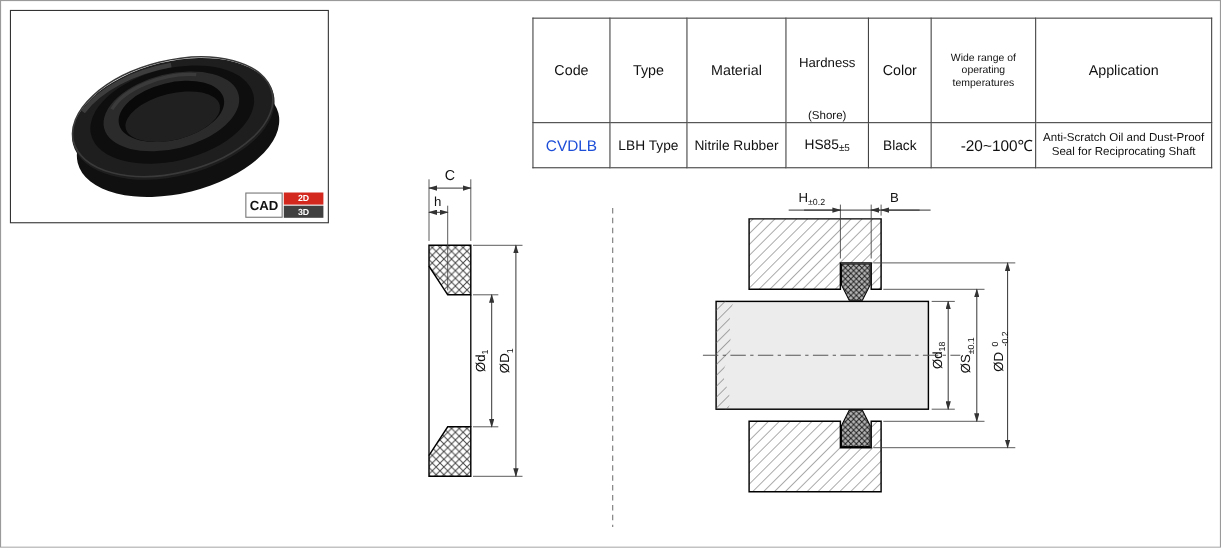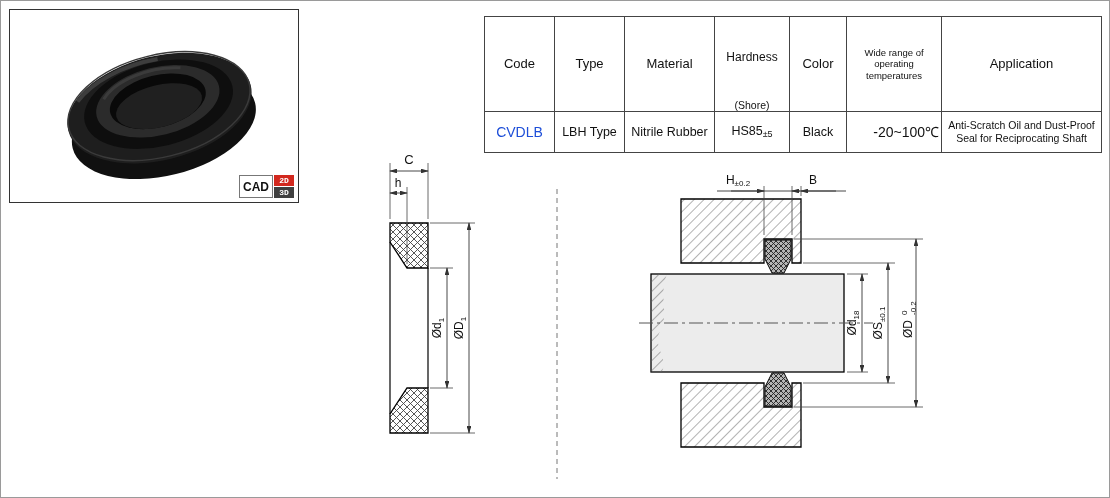--- a/index.html
+++ b/index.html
@@ -1,25 +1,25 @@
 <!DOCTYPE html>
 <html><head>
 <meta charset="utf-8">
 <style>
   html,body{margin:0;padding:0;background:#fff;}
   .canvas{position:relative;width:1110px;height:498px;background:#fff;border:1px solid #9a9a9a;
           font-family:"Liberation Sans",sans-serif;color:#111;overflow:hidden;box-sizing:border-box;}
 
   
-  .photo-box{position:absolute;left:8px;top:8px;width:288px;height:192px;border:1px solid #333;background:#fff;text-align:right;}
+  .photo-box{position:absolute;left:8px;top:8px;width:288px;height:192px;border:1px solid #333;background:#fff;}
   .cad-badge{position:absolute;right:4px;bottom:4px;display:flex;align-items:stretch;gap:1px;}
   .cad-text{border:1px solid #777;font-weight:bold;font-size:12px;padding:1px 3px;background:#fff;color:#111;
             display:flex;align-items:center;}
   .badge-col{display:flex;flex-direction:column;gap:1px;}
-  .badge{width:20px;height:11px;color:#fff;font-size:8px;font-weight:bold;display:flex;align-items:center;justify-content:center;font-family:Liberation Mono, monospace;}
+  .badge{width:36px;height:11px;color:#fff;font-size:8px;font-weight:bold;display:flex;align-items:center;justify-content:center;}
   .b2d{background:#d2281e;}
   .b3d{background:#404040;}
 
   
   .spec-table{position:absolute;left:483px;top:15px;border-collapse:collapse;table-layout:fixed;text-align:center;background:#fff;}
   .spec-table th,.spec-table td{border:1px solid #444;padding:0 2px;vertical-align:middle;font-weight:normal;height:40px;background:#fff;}
   .hdr th{font-size:13px;color:#111;}
   .th-code{color:#b03896;}
   .two-line{font-size:12px;line-height:1.15;margin-top:34px;}
   .shore{font-size:10.5px;}

